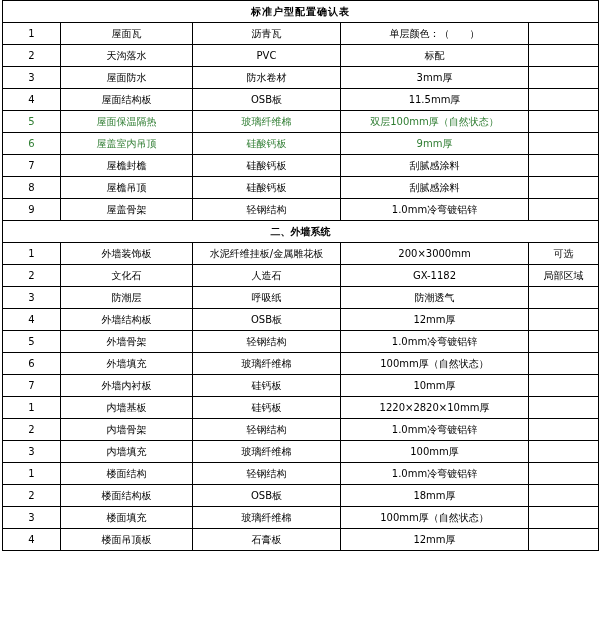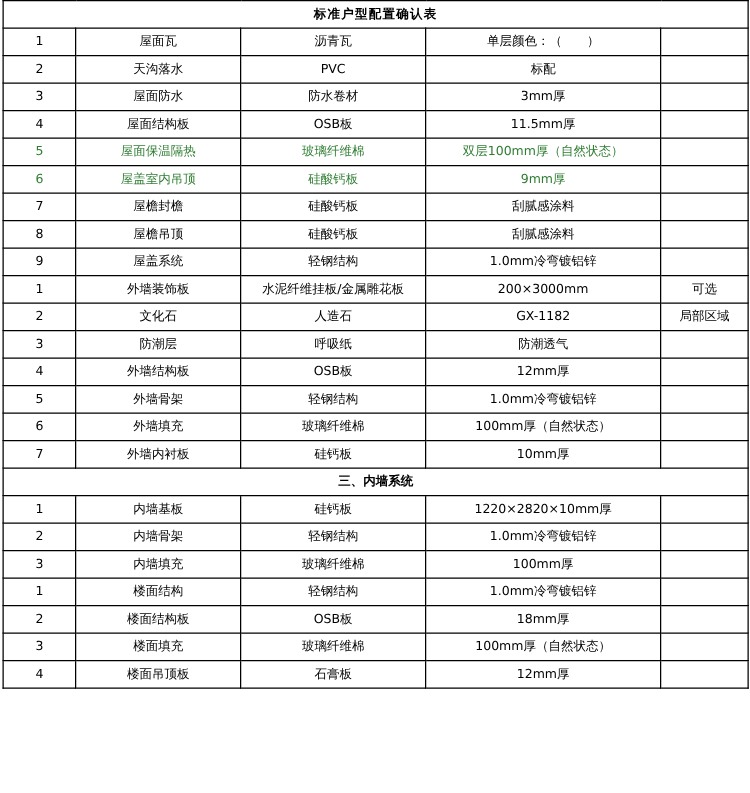--- a/index.html
+++ b/index.html
@@ -144,26 +144,29 @@
       </tr>
       <tr>
         <td class="num">8</td>
         <td>屋檐吊顶</td>
         <td>硅酸钙板</td>
         <td>刮腻感涂料</td>
         <td></td>
       </tr>
       <tr>
         <td class="num">9</td>
-        <td>屋盖系统</td>
-        <td>轻钢结构</td>
-        <td>1.0mm冷弯镀铝锌</td>
-        <td></td>
-      </tr>
-
+        <td>屋盖骨架</td>
+        <td>轻钢结构</td>
+        <td>1.0mm冷弯镀铝锌</td>
+        <td></td>
+      </tr>
+
+      <tr class="section-row">
+        <td colspan="5">二、外墙系统</td>
+      </tr>
       <tr>
         <td class="num">1</td>
         <td>外墙装饰板</td>
         <td>水泥纤维挂板/金属雕花板</td>
         <td>200×3000mm</td>
         <td>可选</td>
       </tr>
       <tr>
         <td class="num">2</td>
         <td>文化石</td>
@@ -200,23 +203,20 @@
         <td></td>
       </tr>
       <tr>
         <td class="num">7</td>
         <td>外墙内衬板</td>
         <td>硅钙板</td>
         <td>10mm厚</td>
         <td></td>
       </tr>
 
-      <tr class="section-row">
-        <td colspan="5">三、内墙系统</td>
-      </tr>
       <tr>
         <td class="num">1</td>
         <td>内墙基板</td>
         <td>硅钙板</td>
         <td>1220×2820×10mm厚</td>
         <td></td>
       </tr>
       <tr>
         <td class="num">2</td>
         <td>内墙骨架</td>

